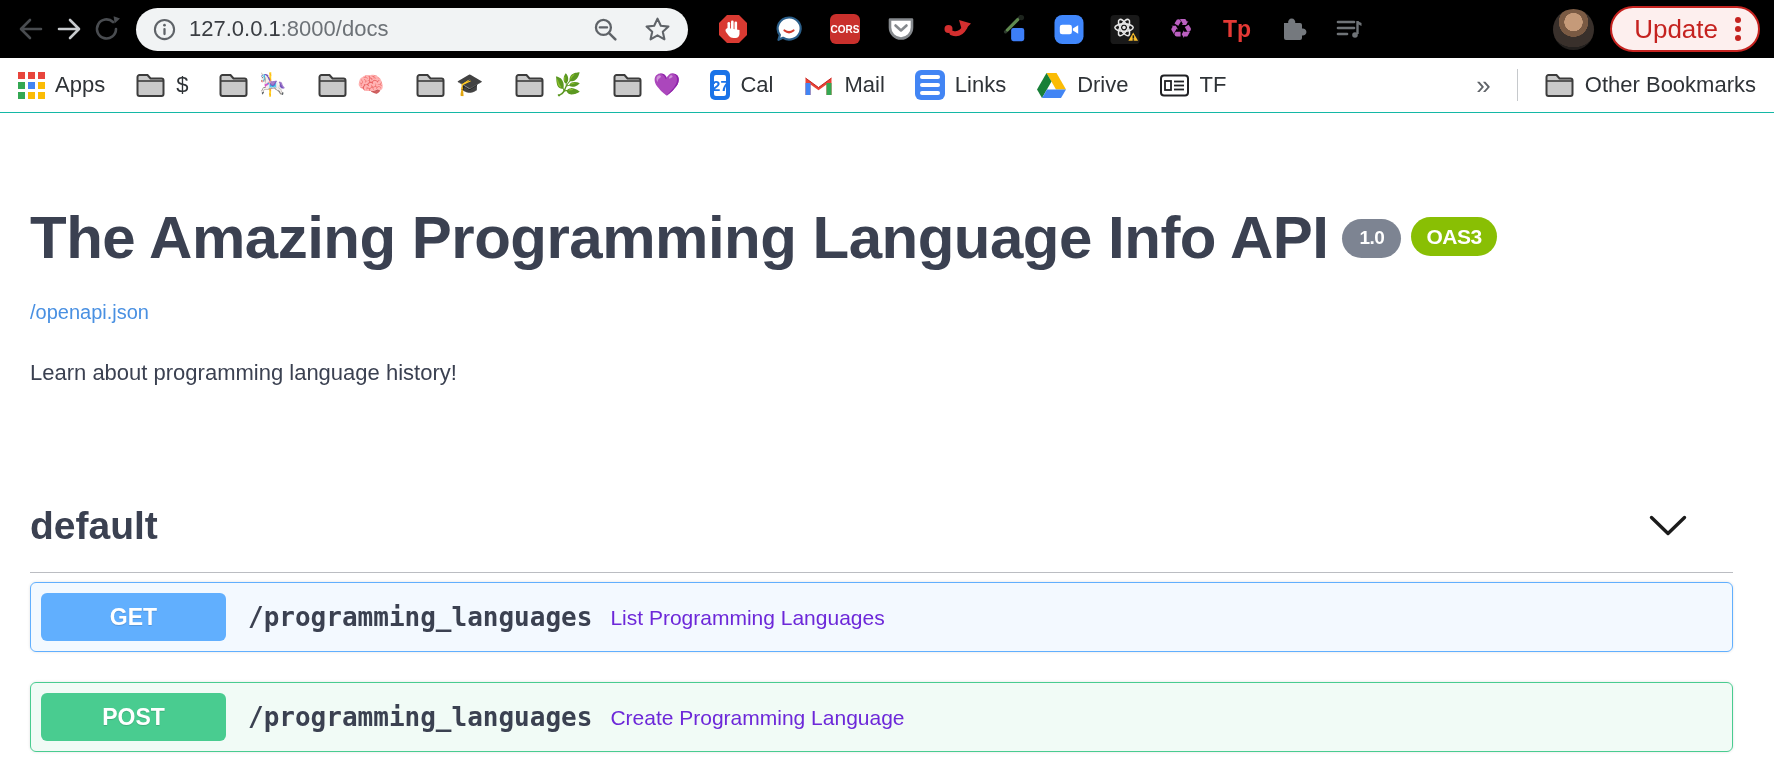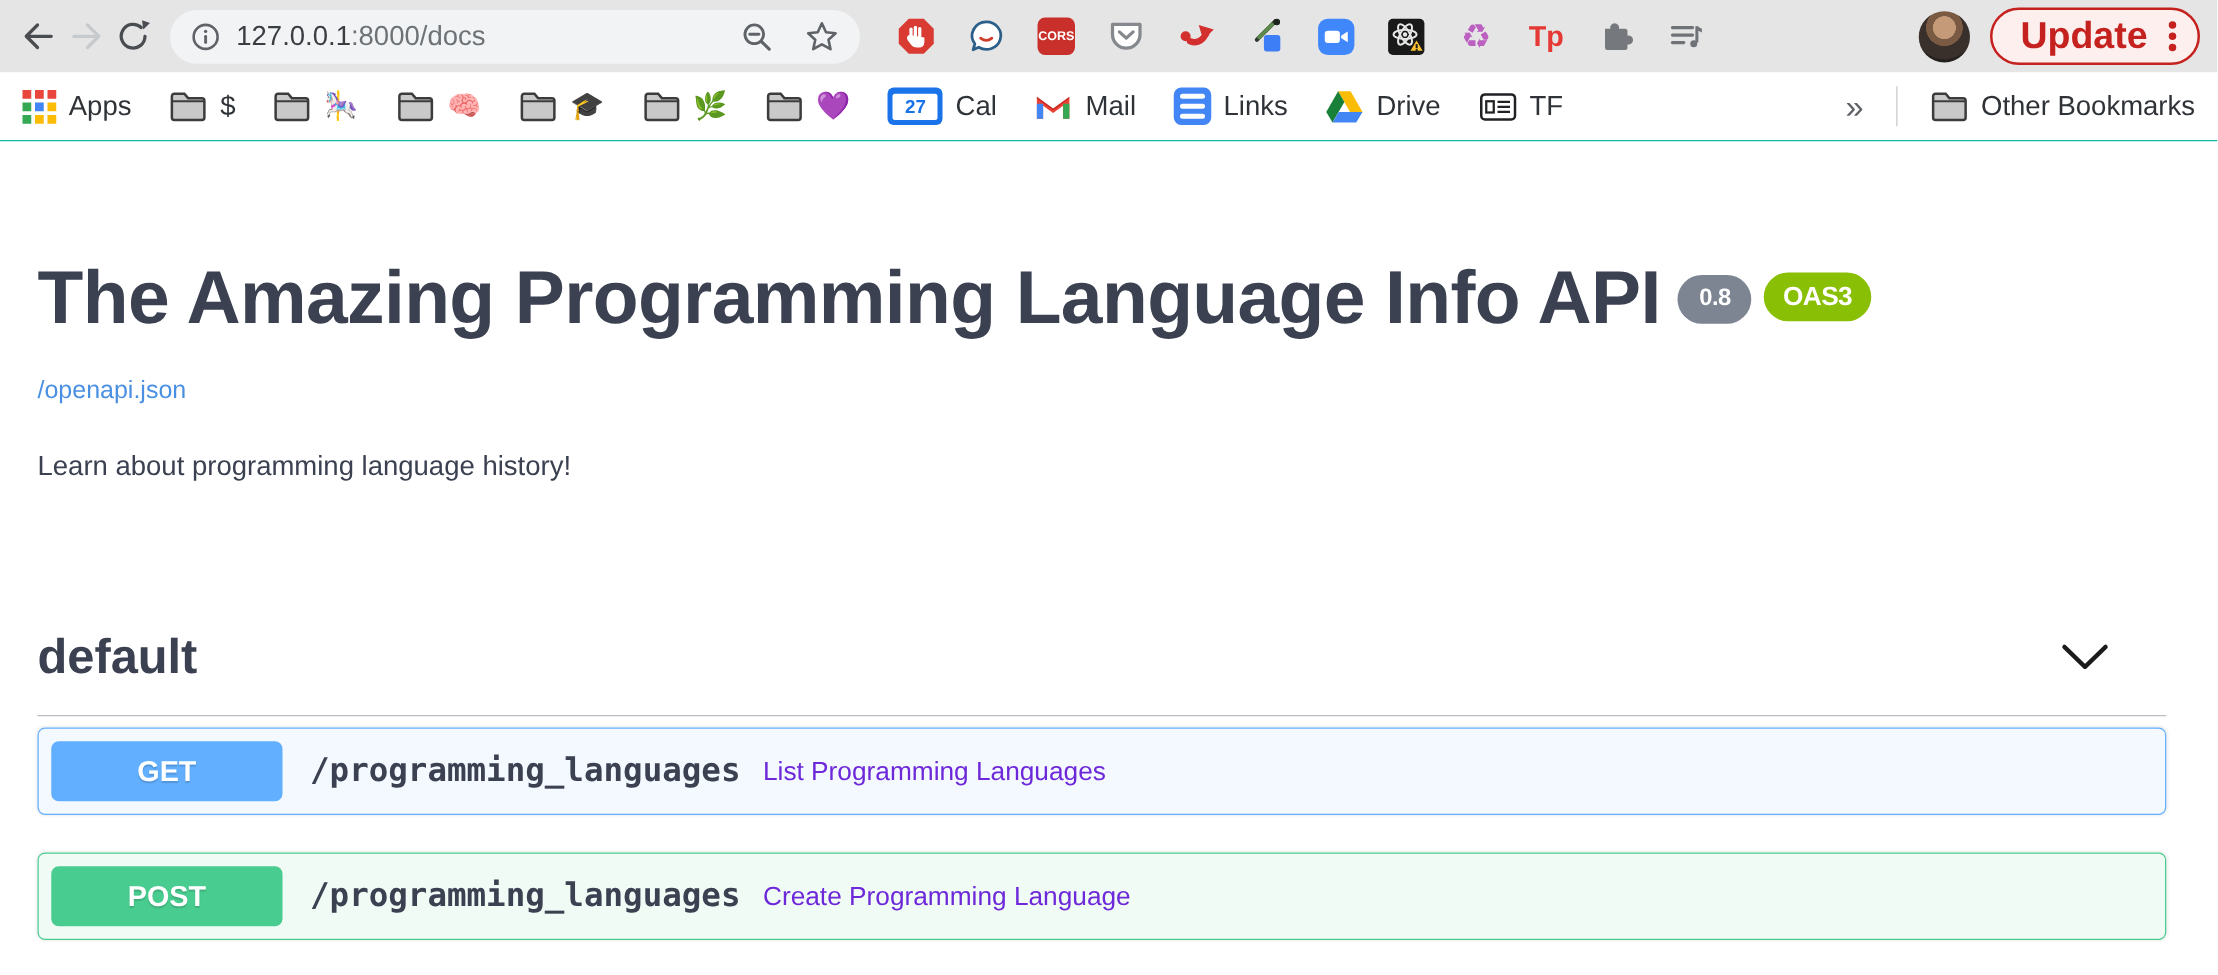--- a/index.html
+++ b/index.html
@@ -1,20 +1,20 @@
 <!DOCTYPE html>
 <html><head>
 <meta charset="utf-8">
 <style>
   * { margin:0; padding:0; box-sizing:border-box; }
   html,body { width:1774px; height:780px; background:#fff; overflow:hidden;
               font-family:"Liberation Sans", sans-serif; }
 
   
-  .toolbar { height:58px; display:flex; align-items:center; padding:0 14px 0 12px; background:#e5e5e5; }
+  .toolbar { height:58px; display:flex; align-items:center; padding:0 14px 0 12px; background:#000000; }
   .nav-btn { width:38px; height:38px; display:flex; align-items:center; justify-content:center;
              border:none; background:transparent; cursor:pointer; }
   .omnibox { margin-left:10px; width:552px; height:43px; border-radius:22px; background:#f1f3f4;
              display:flex; align-items:center; padding:0 16px; }
   .omnibox .url { flex:1; font-size:22px; margin-left:12px; white-space:nowrap; overflow:hidden; }
   .url-host { color:#3a3d42; }
   .url-path { color:#6d7277; }
   .omni-icons { display:flex; align-items:center; gap:24px; }
 
   .ext-strip { display:flex; align-items:center; gap:26px; margin-left:30px; }
@@ -24,30 +24,30 @@
                 font-weight:bold; font-size:10px; display:flex; align-items:center; justify-content:center;
                 letter-spacing:0; }
   .tp-badge { color:#e53935; font-weight:bold; font-size:23px;text-align:center; }
   .recycle-glyph { color:#bb5fc0; font-size:27px; line-height:1; }
 
   .right-group { margin-left:auto; display:flex; align-items:center; gap:16px; }
   .avatar { width:41px; height:41px; border-radius:50%; cursor:pointer;
             background:radial-gradient(circle at 50% 32%, #c59a79 0 26%, #7a5a43 27% 42%, #39302b 43% 72%, #23201e 73% 100%); }
   .update-pill { display:flex; align-items:center; gap:16px; height:46px; padding:0 16px 0 22px;
                  border:2.5px solid #c5221f; border-radius:24px; background:#fdefee; cursor:pointer; }
-  .update-pill span { color:#c5221f; font-size:30px;font-weight:bold; }
+  .update-pill span { color:#c5221f; font-size:26px; }
 
   
   .bookmarks { height:55px; display:flex; align-items:center; padding:0 18px; gap:30px;
                border-bottom:1px solid #14b8a6; background:#fff; }
   .bm { display:flex; align-items:center; gap:10px; cursor:pointer; white-space:nowrap; }
   .bm-label { font-size:22px; color:#2f3337; }
   .apps-grid { display:grid; grid-template-columns:repeat(3,7px); grid-auto-rows:7px; gap:3px; }
   .apps-grid i { display:block; }
-  .cal-icon { width:44px; height:30px; background:#1a73e8; border-radius:5px; position:relative; }
+  .cal-icon { width:20px; height:30px; background:#1a73e8; border-radius:5px; position:relative; }
   .cal-icon b { position:absolute; inset:5px 4px 4px 4px; background:#fff; border-radius:2px;
                 display:flex; align-items:center; justify-content:center;
                 color:#1a73e8; font-size:15px; font-weight:bold; }
   .links-icon { width:30px; height:30px; background:#4285f4; border-radius:6px;
                 display:flex; flex-direction:column; justify-content:center; gap:4px; padding:0 5px; }
   .links-icon i { display:block; height:4px; border-radius:2px; background:#fff; }
   .overflow-chevron { font-size:26px; color:#5f6368; cursor:pointer; }
   .bm-divider { width:1px; height:32px; background:#c6c9cc; }
   .bm-right { margin-left:auto; display:flex; align-items:center; gap:26px; }
 
@@ -334,21 +334,21 @@
         <path d="M2.5 4 a2 2 0 0 1 2 -2 h8 l3 3.5 h11 a2 2 0 0 1 2 2 v13.5 a2 2 0 0 1 -2 2 h-22 a2 2 0 0 1 -2 -2 z" fill="#c9c9c9" stroke="#3c3c3c" stroke-width="2"></path>
         <path d="M2.5 8 h26" stroke="#3c3c3c" stroke-width="1.6"></path>
       </svg>
       <span class="bm-label">Other Bookmarks</span>
     </div>
   </div>
 </div>
 
 <div class="content">
   <div class="api-info">
-    <h1 class="api-title"><span>The Amazing Programming Language Info API</span><span class="badge badge-version">0.8</span><span class="badge badge-oas">OAS3</span></h1>
+    <h1 class="api-title"><span>The Amazing Programming Language Info API</span><span class="badge badge-version">1.0</span><span class="badge badge-oas">OAS3</span></h1>
     <a class="spec-link">/openapi.json</a>
     <p class="api-desc">Learn about programming language history!</p>
   </div>
 
   <div class="section">
     <div class="section-header">
       <h3 class="section-title">default</h3>
       <svg width="38" height="22" viewBox="0 0 38 22">
         <polyline points="2.5,2.5 19,18.5 35.5,2.5" stroke="#1b1b1b" stroke-width="3.4" fill="none" stroke-linecap="round" stroke-linejoin="round"></polyline>
       </svg>

